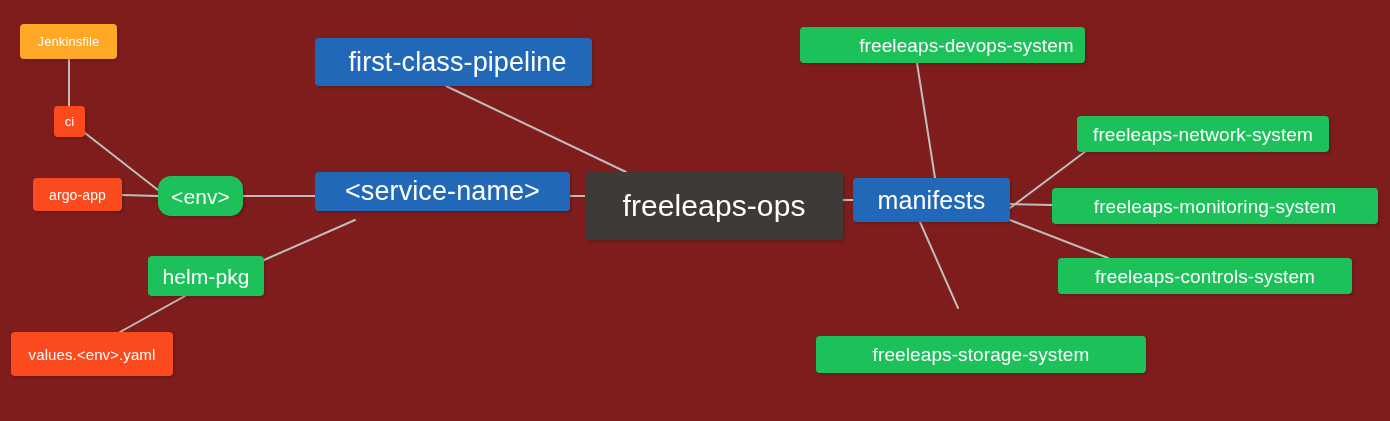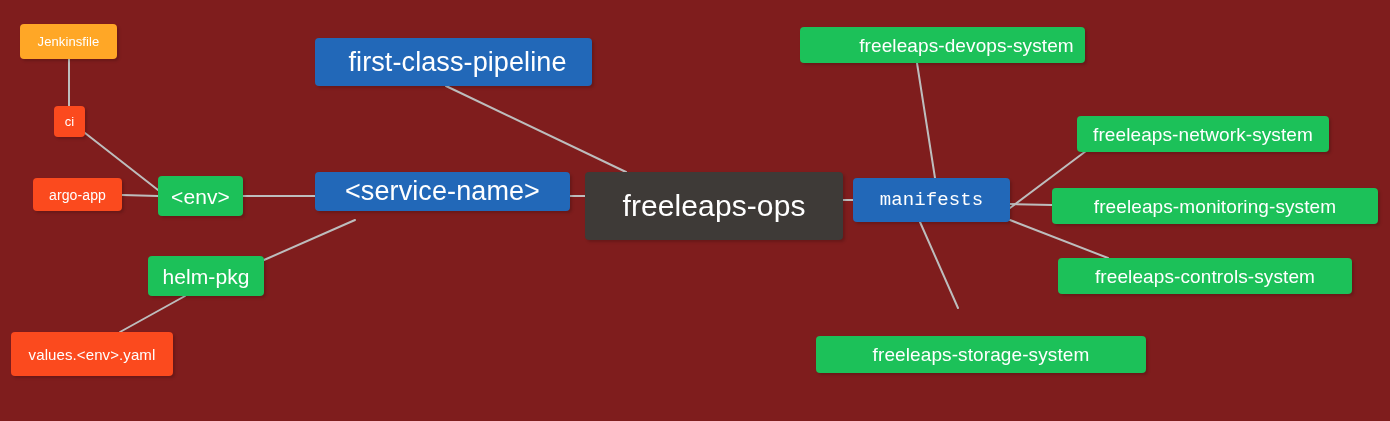--- a/index.html
+++ b/index.html
@@ -69,40 +69,40 @@
   <div id="node-layer">
       <div class="node c-orange" style="left: 20px; top: 24px; width: 97px; height: 35px;">
         <span class="node-label" style="font-size: 13px;">Jenkinsfile</span>
       </div>
       <div class="node c-red" style="left: 54px; top: 106px; width: 31px; height: 31px;">
         <span class="node-label" style="font-size: 13px;">ci</span>
       </div>
       <div class="node c-red" style="left: 33px; top: 178px; width: 89px; height: 33px;">
         <span class="node-label" style="font-size: 14px;">argo-app</span>
       </div>
-      <div class="node c-green" style="left: 158px; top: 176px; width: 85px; height: 40px;">
+      <div class="node c-green" style="left: 158px; top: 176px; width: 85px; height: 40px; border-radius: 13px;">
         <span class="node-label" style="font-size: 21px;">&lt;env&gt;</span>
       </div>
       <div class="node c-green" style="left: 148px; top: 256px; width: 116px; height: 40px;">
         <span class="node-label" style="font-size: 21px;">helm-pkg</span>
       </div>
       <div class="node c-red" style="left: 11px; top: 332px; width: 162px; height: 44px;">
         <span class="node-label" style="font-size: 15px;">values.&lt;env&gt;.yaml</span>
       </div>
       <div class="node c-blue" style="left: 315px; top: 38px; width: 277px; height: 48px; padding-left: 8px;">
         <span class="node-label" style="font-size: 27px;">first-class-pipeline</span>
       </div>
       <div class="node c-blue" style="left: 315px; top: 172px; width: 255px; height: 39px;">
         <span class="node-label" style="font-size: 27px;">&lt;service-name&gt;</span>
       </div>
       <div class="node c-dark" style="left: 585px; top: 172px; width: 258px; height: 68px;">
         <span class="node-label" style="font-size: 30px;">freeleaps-ops</span>
       </div>
       <div class="node c-blue" style="left: 853px; top: 178px; width: 157px; height: 44px;">
-        <span class="node-label" style="font-size: 19px; font-family: Liberation Mono, monospace;">manifests</span>
+        <span class="node-label" style="font-size: 25px;">manifests</span>
       </div>
       <div class="node c-green" style="left: 800px; top: 27px; width: 285px; height: 36px; padding-left: 48px;">
         <span class="node-label" style="font-size: 19px;">freeleaps-devops-system</span>
       </div>
       <div class="node c-green" style="left: 1057px; top: 116px; width: 252px; height: 36px; margin-left: 20px;">
         <span class="node-label" style="font-size: 19px;">freeleaps-network-system</span>
       </div>
       <div class="node c-green" style="left: 1052px; top: 188px; width: 326px; height: 36px;">
         <span class="node-label" style="font-size: 19px;">freeleaps-monitoring-system</span>
       </div>

